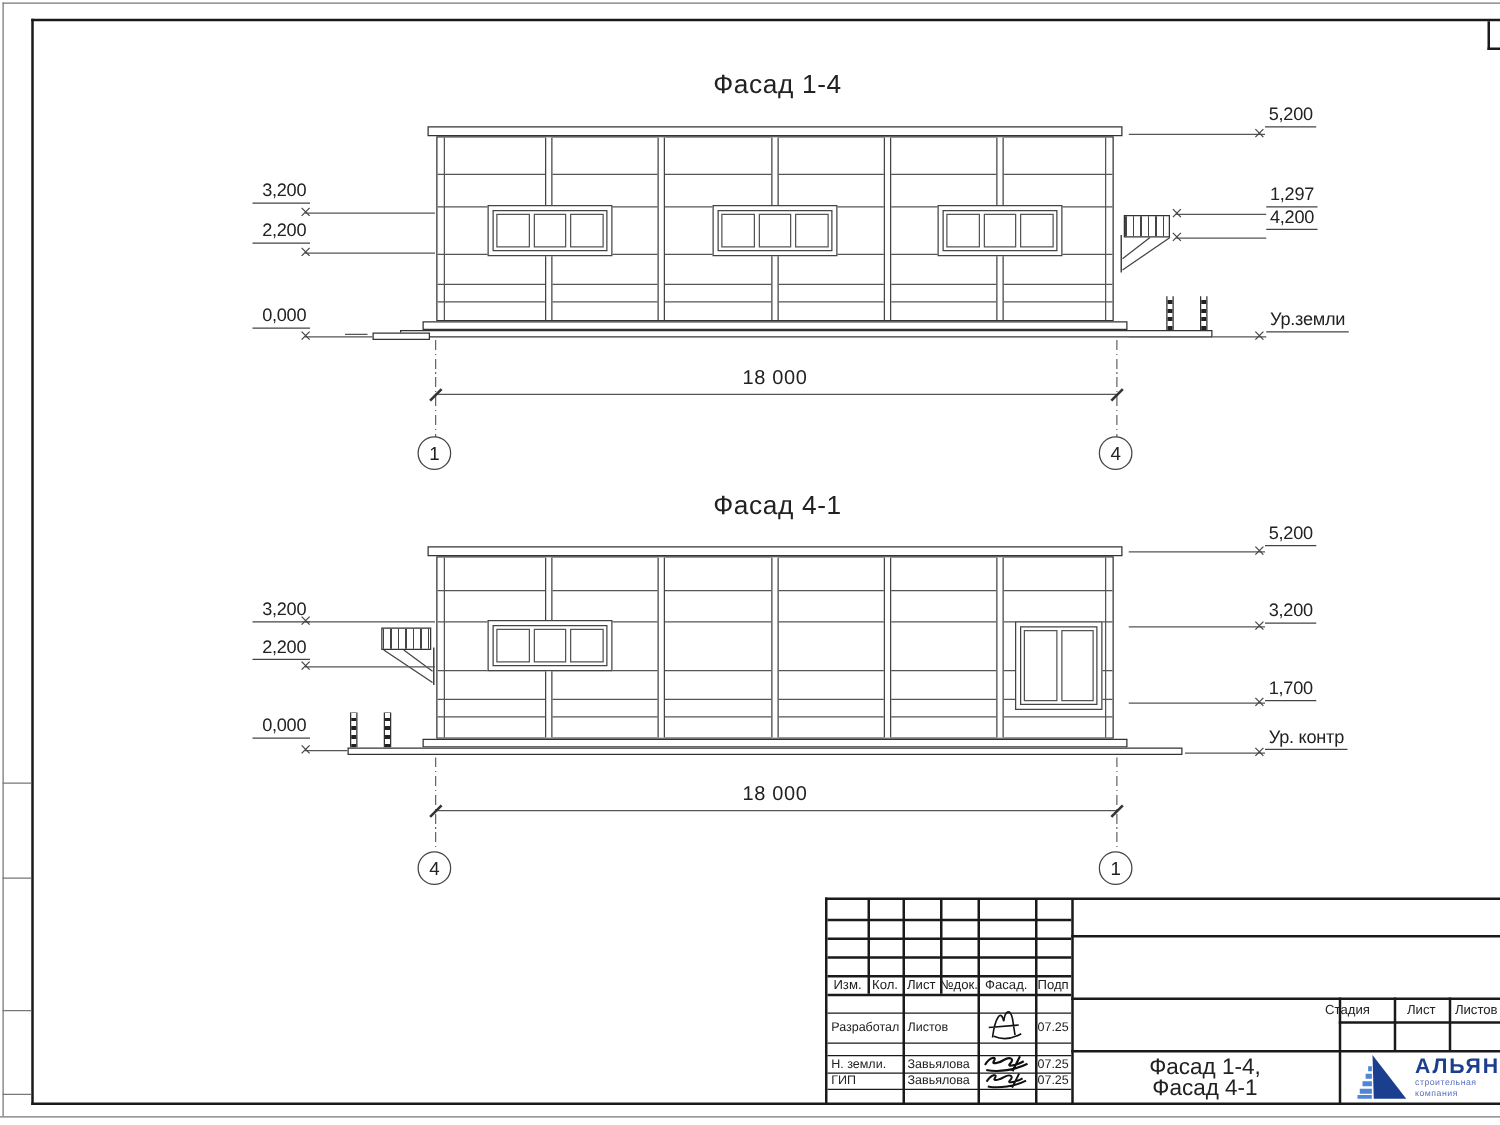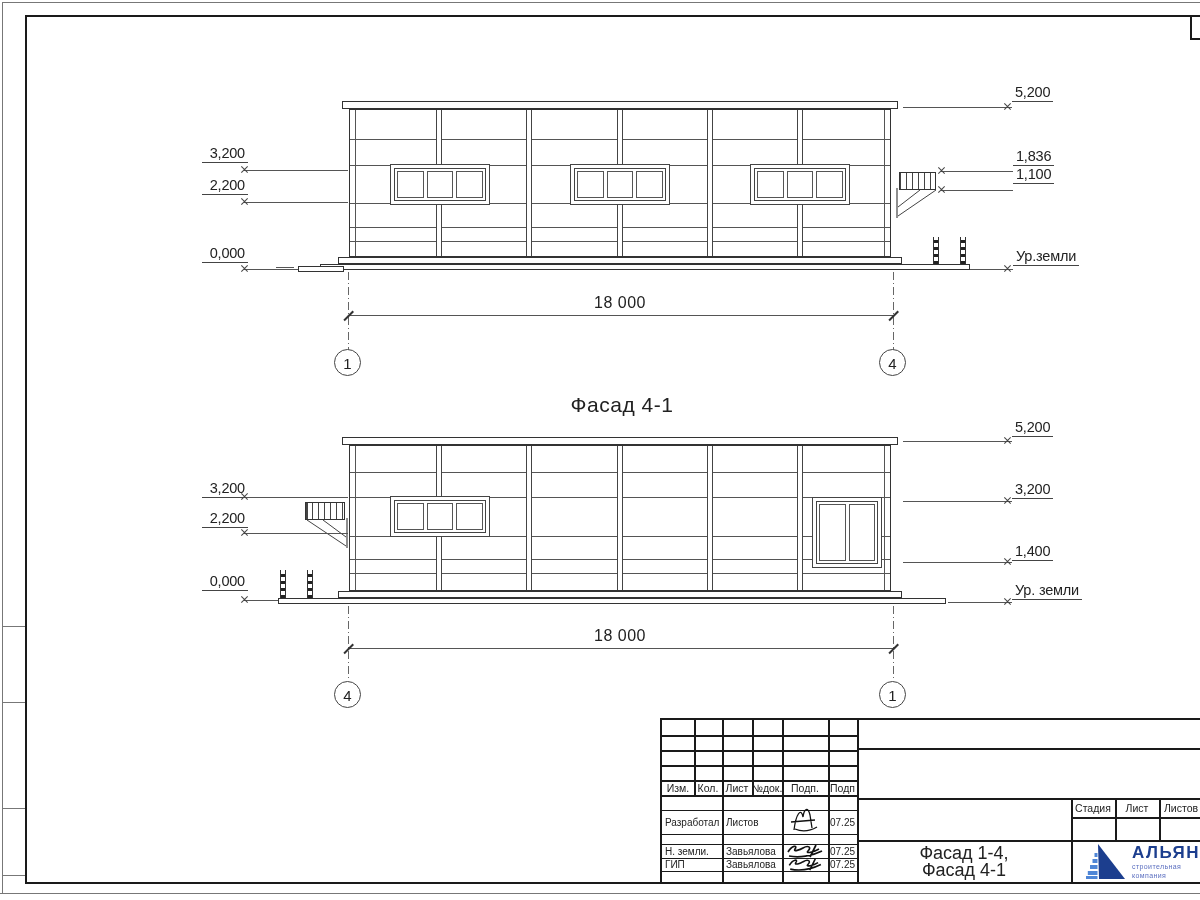--- a/index.html
+++ b/index.html
@@ -67,20 +67,21 @@
   <div class="l thick" style="left:25px;top:15px;width:2px;height:869px"></div>
   <div class="l thick" style="left:25px;top:882px;width:1175px;height:2px"></div>
 
   <div class="l thin" style="left:2px;top:626px;width:23px;height:1px"></div>
   <div class="l thin" style="left:2px;top:702px;width:23px;height:1px"></div>
   <div class="l thin" style="left:2px;top:808px;width:23px;height:1px"></div>
   <div class="l thin" style="left:2px;top:875px;width:23px;height:1px"></div>
 
   <div style="position:absolute;left:1190px;top:17px;width:10px;height:21px;border-left:2px solid #1a1a1a;border-bottom:2px solid #1a1a1a"></div>
 
+  <div class="t title" style="left:472px;top:56px;width:300px">Фасад 1-4</div>
 
   <div class="cap" style="left:342px;top:101px;width:556px;height:8px"></div>
   <div class="wall" style="left:349px;top:109px;width:542px;height:148px">
     <div class="joint" style="top:29px"></div>
     <div class="joint" style="top:55px"></div>
     <div class="joint" style="top:93px"></div>
     <div class="joint" style="top:117px"></div>
     <div class="joint" style="top:131px"></div>
     <div class="edgev" style="left:5px"></div>
     <div class="edgev" style="right:5px"></div>
@@ -131,24 +132,24 @@
   <div class="em r" style="left:202px;top:178px;width:40px">2,200</div>
   <div class="l" style="left:244px;top:202px;width:104px;height:1px"></div>
   <div class="earr" style="left:240px;top:197px"></div>
   <div class="em r" style="left:202px;top:246px;width:40px">0,000</div>
   <div class="l" style="left:244px;top:269px;width:86px;height:1px"></div>
   <div class="earr" style="left:240px;top:264px"></div>
 
   <div class="em" style="left:1012px;top:85px">5,200</div>
   <div class="l" style="left:903px;top:107px;width:109px;height:1px"></div>
   <div class="earr" style="left:1003px;top:102px"></div>
-  <div class="em" style="left:1013px;top:149px">1,836</div>
+  <div class="em" style="left:1013px;top:149px">1,297</div>
   <div class="l" style="left:941px;top:171px;width:72px;height:1px"></div>
   <div class="earr" style="left:937px;top:166px"></div>
-  <div class="em" style="left:1013px;top:167px">1,100</div>
+  <div class="em" style="left:1013px;top:167px">4,200</div>
   <div class="l" style="left:941px;top:190px;width:72px;height:1px"></div>
   <div class="earr" style="left:937px;top:185px"></div>
   <div class="em" style="left:1013px;top:249px">Ур.земли</div>
   <div class="l" style="left:903px;top:269px;width:110px;height:1px"></div>
   <div class="earr" style="left:1003px;top:264px"></div>
 
   <div class="ext" style="left:348px;top:272px;height:78px"></div>
   <div class="ext" style="left:893px;top:272px;height:78px"></div>
   <div class="l" style="left:348px;top:315px;width:546px;height:1px"></div>
   <div class="dt" style="left:342px;top:315px"></div>
@@ -208,24 +209,24 @@
   <div class="em r" style="left:202px;top:574px;width:40px">0,000</div>
   <div class="l" style="left:244px;top:600px;width:34px;height:1px"></div>
   <div class="earr" style="left:240px;top:595px"></div>
 
   <div class="em" style="left:1012px;top:420px">5,200</div>
   <div class="l" style="left:903px;top:441px;width:109px;height:1px"></div>
   <div class="earr" style="left:1003px;top:436px"></div>
   <div class="em" style="left:1012px;top:482px">3,200</div>
   <div class="l" style="left:903px;top:501px;width:109px;height:1px"></div>
   <div class="earr" style="left:1003px;top:496px"></div>
-  <div class="em" style="left:1012px;top:544px">1,400</div>
+  <div class="em" style="left:1012px;top:544px">1,700</div>
   <div class="l" style="left:903px;top:562px;width:109px;height:1px"></div>
   <div class="earr" style="left:1003px;top:557px"></div>
-  <div class="em" style="left:1012px;top:583px">Ур. земли</div>
+  <div class="em" style="left:1012px;top:583px">Ур. контр</div>
   <div class="l" style="left:948px;top:602px;width:64px;height:1px"></div>
   <div class="earr" style="left:1003px;top:597px"></div>
 
   <div class="ext" style="left:348px;top:606px;height:74px"></div>
   <div class="ext" style="left:893px;top:606px;height:74px"></div>
   <div class="l" style="left:348px;top:648px;width:546px;height:1px"></div>
   <div class="dt" style="left:342px;top:648px"></div>
   <div class="dt" style="left:887px;top:648px"></div>
   <div class="t dimtxt" style="left:540px;top:627px;width:160px">18 000</div>
   <div class="axis" style="left:334px;top:681px">4</div>
@@ -256,21 +257,21 @@
 
     <div class="h" style="left:195px;top:28px;width:346px"></div>
     <div class="h" style="left:195px;top:78px;width:346px"></div>
     <div class="h" style="left:409px;top:97px;width:132px"></div>
     <div class="h" style="left:195px;top:120px;width:346px"></div>
 
     <div class="cell" style="left:0;top:61px;width:32px;height:14px">Изм.</div>
     <div class="cell" style="left:32px;top:61px;width:28px;height:14px">Кол.</div>
     <div class="cell" style="left:60px;top:61px;width:30px;height:14px">Лист</div>
     <div class="cell" style="left:90px;top:61px;width:30px;height:14px">№док.</div>
-    <div class="cell" style="left:120px;top:61px;width:46px;height:14px">Подп.</div>
+    <div class="cell" style="left:120px;top:61px;width:46px;height:14px">Фасад.</div>
     <div class="cell" style="left:166px;top:61px;width:29px;height:14px">Подп</div>
 
     <div class="cell lft" style="left:0;top:91px;width:60px;height:22px;font-size:10px">Разработал</div>
     <div class="cell lft" style="left:61px;top:91px;width:59px;height:22px;font-size:10px">Листов</div>
     <div class="cell" style="left:166px;top:91px;width:29px;height:22px;font-size:10px">07.25</div>
     <div class="cell lft" style="left:0;top:124px;width:60px;height:14px;font-size:10px">Н. земли.</div>
     <div class="cell lft" style="left:61px;top:124px;width:59px;height:14px;font-size:10px">Завьялова</div>
     <div class="cell" style="left:166px;top:124px;width:29px;height:14px;font-size:10px">07.25</div>
     <div class="cell lft" style="left:0;top:138px;width:60px;height:13px;font-size:10px">ГИП</div>
     <div class="cell lft" style="left:61px;top:138px;width:59px;height:13px;font-size:10px">Завьялова</div>
@@ -279,21 +280,21 @@
     <svg style="left:124px;top:84px" width="42" height="30" viewBox="0 0 42 30">
       <path d="M8 26 C10 10 15 3 17 13 C18 5 22 2 24 11 L26 24 M5 18 L29 16 M9 25 C16 28 24 27 31 23" fill="none" stroke="#111" stroke-width="1.3"></path>
     </svg>
     <svg style="left:122px;top:124px" width="44" height="14" viewBox="0 0 44 14">
       <path d="M4 8 C8 1 14 1 11 5 C9 8 16 6 19 4 C24 1 28 3 24 7 C21 10 30 8 35 5 M5 12 C15 14 28 12 38 7 M32 1 L26 13" fill="none" stroke="#111" stroke-width="1.7"></path>
     </svg>
     <svg style="left:122px;top:138px" width="44" height="13" viewBox="0 0 44 14">
       <path d="M4 8 C8 1 14 1 11 5 C9 8 16 6 19 4 C24 1 28 3 24 7 C21 10 30 8 35 5 M5 12 C15 14 28 12 38 7 M32 1 L26 13" fill="none" stroke="#111" stroke-width="1.7"></path>
     </svg>
 
-    <div class="cell" style="left:409px;top:80px;width:44px;height:16px">Стадия</div>
+    <div class="cell" style="left:394px;top:80px;width:44px;height:16px">Стадия</div>
     <div class="cell" style="left:453px;top:80px;width:44px;height:16px">Лист</div>
     <div class="cell" style="left:497px;top:80px;width:44px;height:16px">Листов</div>
 
     <div class="cell doc" style="left:195px;top:120px;width:214px;height:44px;flex-direction:column">
       <div>Фасад 1-4,</div>
       <div>Фасад 4-1</div>
     </div>
 
     <div style="position:absolute;left:409px;top:120px;width:132px;height:44px;display:flex;align-items:center">
       <svg style="position:static;flex:none;margin-left:14px" width="40" height="38" viewBox="0 0 40 38">

